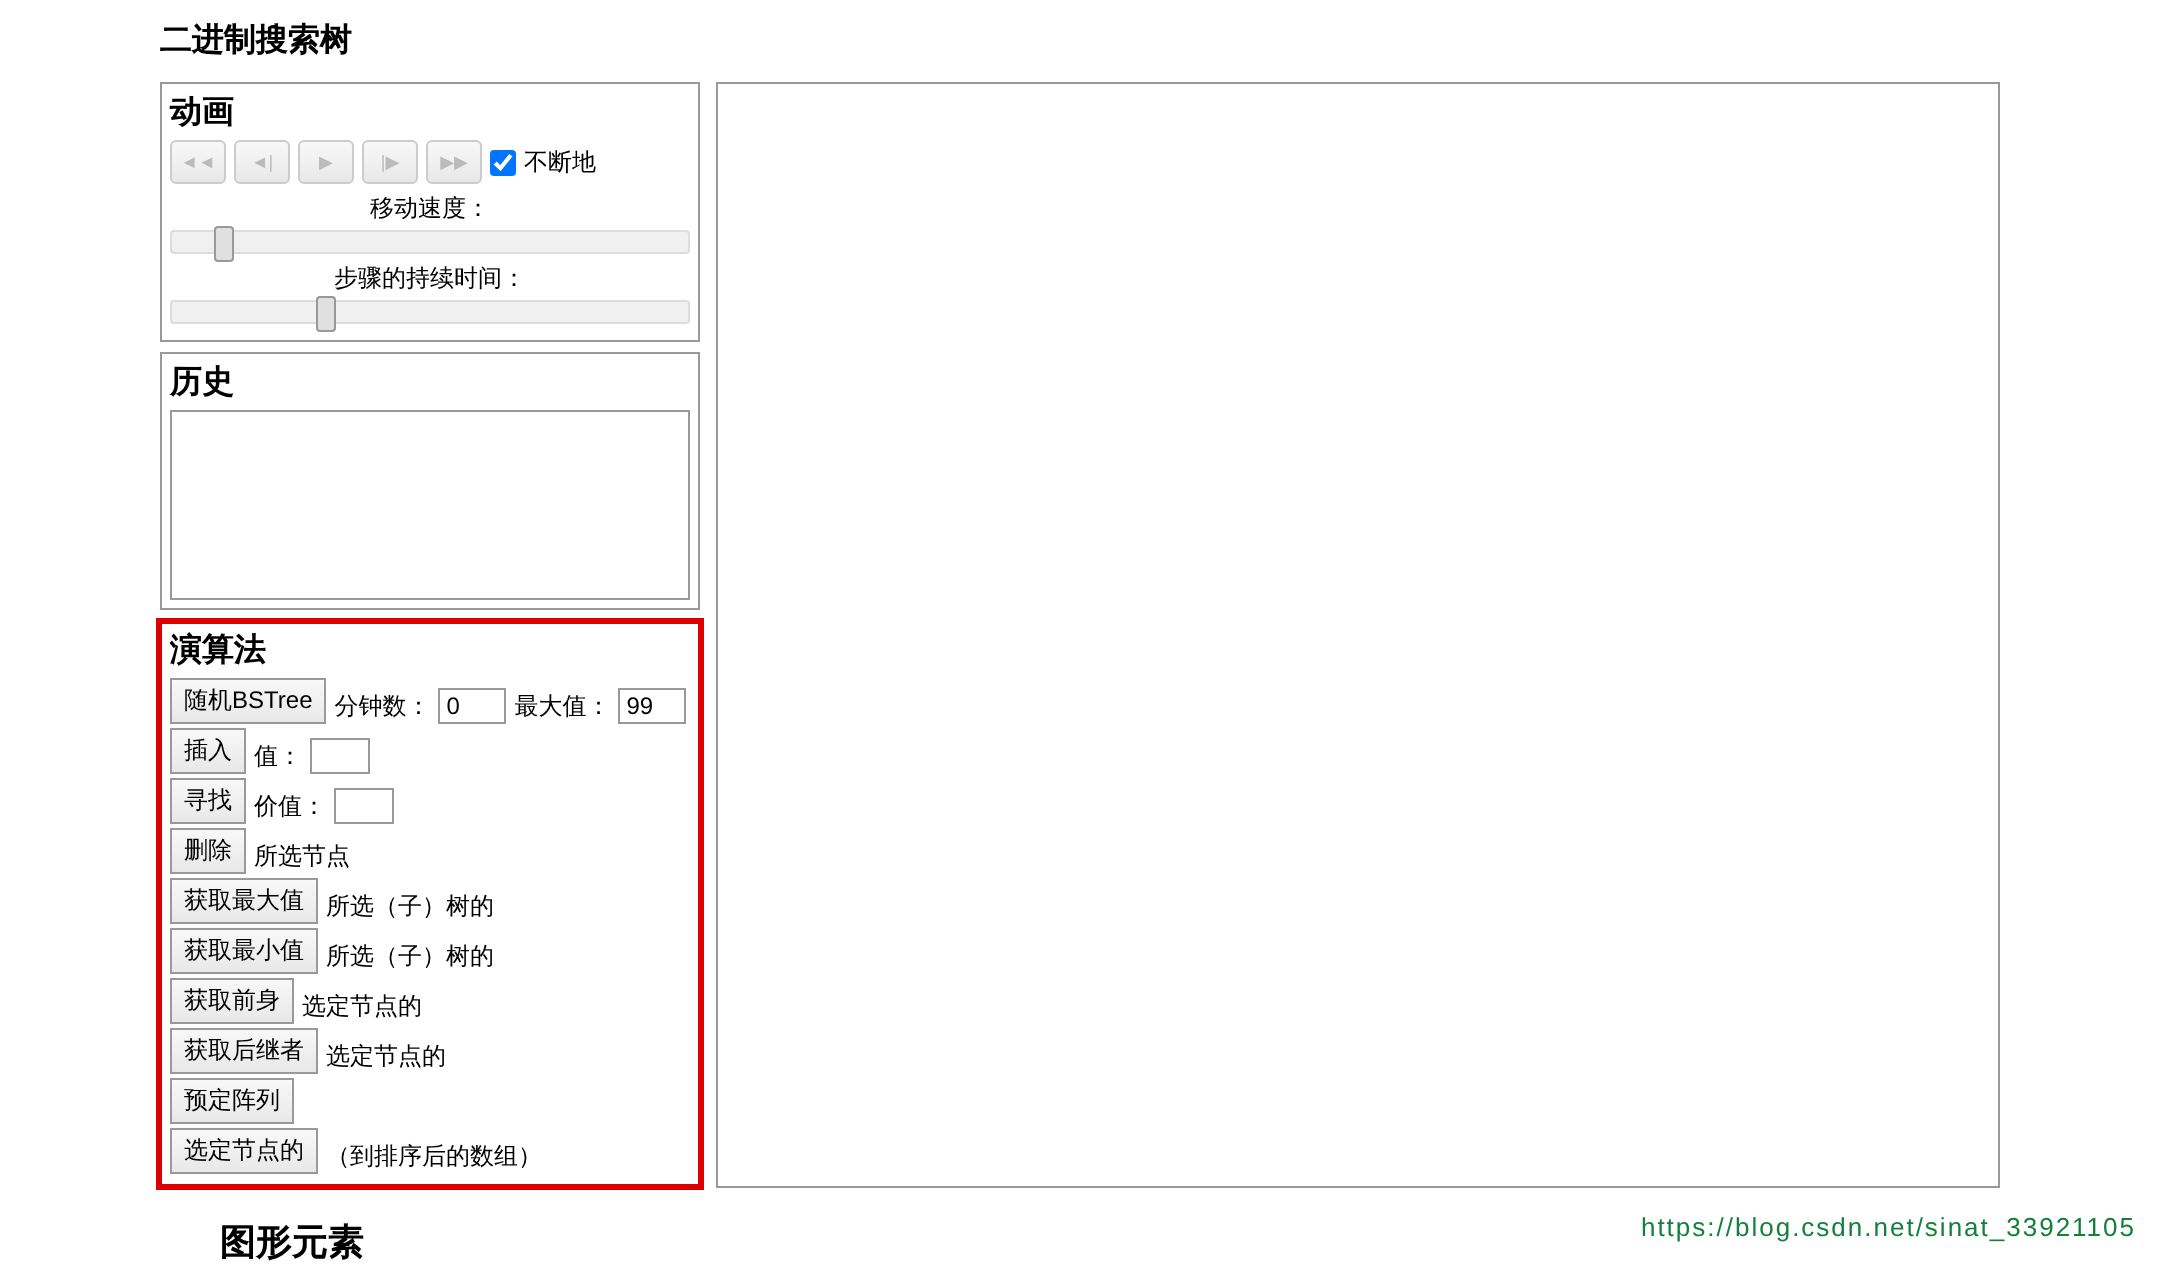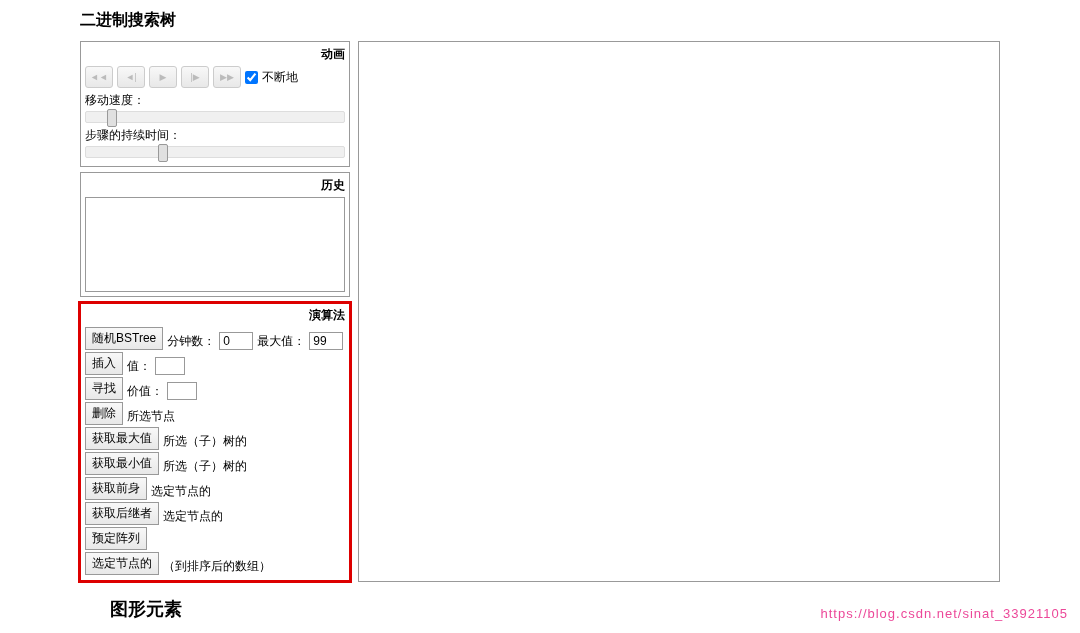--- a/index.html
+++ b/index.html
@@ -3,35 +3,35 @@
   <meta charset="utf-8">
   <style>
     * { box-sizing: border-box; margin: 0; padding: 0; }
     body { font-family: Arial, sans-serif; font-size: 12px; background: #fff; color: #000; }
     .container { width: 1080px; padding: 5px 80px; }
     .page-title { font-size: 16px; font-weight: bold; margin: 5px 0 10px 0; }
     .main-layout { display: flex; gap: 8px; }
     .left-col { width: 270px; display: flex; flex-direction: column; gap: 5px; }
     .right-col { flex: 1; border: 1px solid #999; min-height: 540px; }
     .panel { border: 1px solid #999; padding: 4px; }
-    .panel-title { text-align: right; font-weight: bold; font-size: 12px; margin-bottom: 3px; font-family: Liberation Mono, monospace; }
+    .panel-title { text-align: left; font-weight: bold; font-size: 16px; margin-bottom: 3px; font-family: Liberation Mono, monospace; }
     .playback-row { display: flex; gap: 4px; align-items: center; margin-bottom: 4px; }
     .play-btn { width: 28px; height: 22px; background: linear-gradient(#f8f8f8,#e8e8e8); border: 1px solid #ccc; border-radius: 3px; display: flex; align-items: center; justify-content: center; color: #bbb; font-size: 9px; cursor: pointer; }
-    .label-row { font-size: 12px; margin: 3px 0 2px 0; }
+    .label-row { font-size: 12px; margin: 3px 0 2px 0; text-align: center; }
     .slider { width: 100%; height: 12px; position: relative; background: #f0f0f0; border: 1px solid #ddd; border-radius: 2px; margin-bottom: 4px; }
     .slider-thumb { position: absolute; top: -3px; width: 10px; height: 18px; background: #e0e0e0; border: 1px solid #999; border-radius: 2px; }
     .history-box { border: 1px solid #999; height: 95px; overflow-y: scroll; background: #fff; }
     .algo-panel { border: 1px solid #999; padding: 4px; position: relative; }
     .red-highlight { position: absolute; border: 3px solid #d00; top: -2px; left: -3px; right: -3px; bottom: -2px; pointer-events: none; }
     .algo-row { display: flex; align-items: flex-end; gap: 4px; margin-bottom: 2px; font-size: 12px; }
     .btn { background: linear-gradient(#f8f8f8,#e8e8e8); border: 1px solid #999; padding: 2px 6px; font-size: 12px; cursor: pointer; font-family: inherit; }
     .num-input { width: 34px; border: 1px solid #999; padding: 1px 3px; font-size: 12px; }
     .small-input { width: 30px; border: 1px solid #999; padding: 1px 3px; font-size: 12px; }
     .section-title2 { font-size: 18px; font-weight: bold; margin: 15px 0 5px 30px; }
-    .watermark { position: absolute; right: 12px; bottom: 12px; color: #ec4899; font-size: 13px; letter-spacing: 1px; }
+    .watermark { position: absolute; right: 12px; bottom: 12px; color: #15803d; font-size: 13px; letter-spacing: 1px; }
     .checkbox { cursor: pointer; }
   </style>
 </head>
 <body>
 
 <div class="container">
   <h1 class="page-title">二进制搜索树</h1>
   <div class="main-layout">
     <div class="left-col">
 

